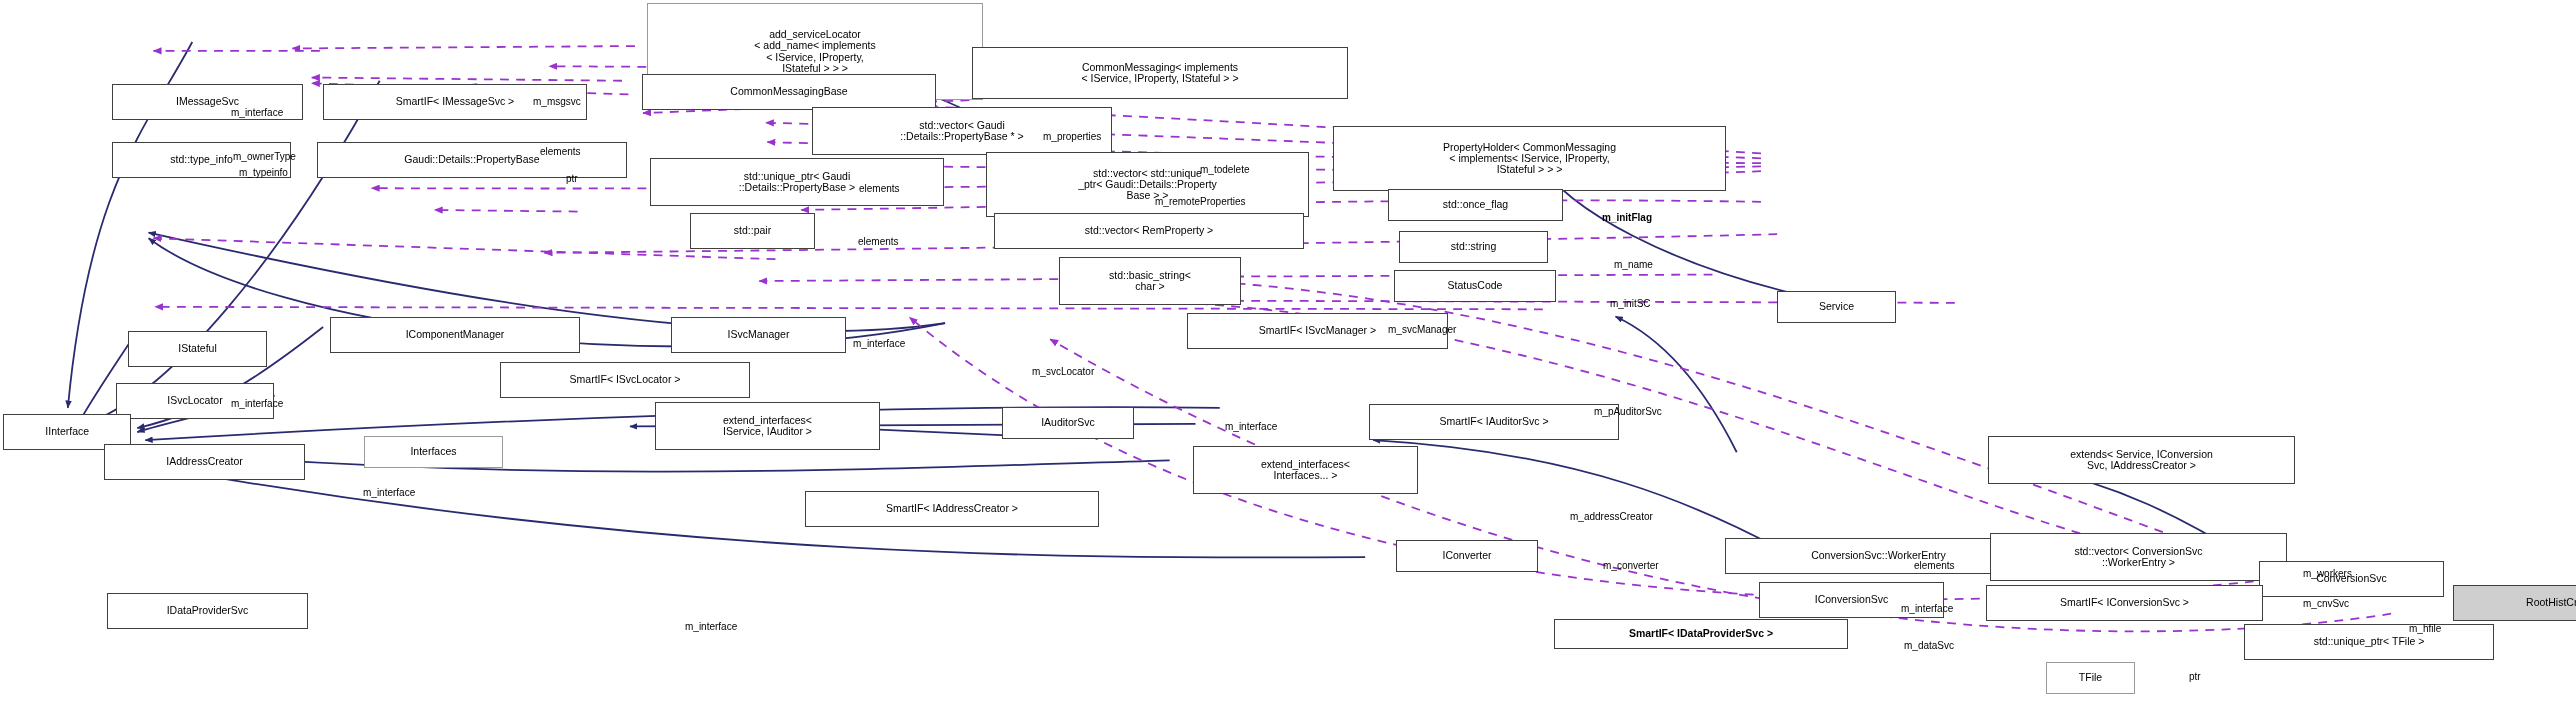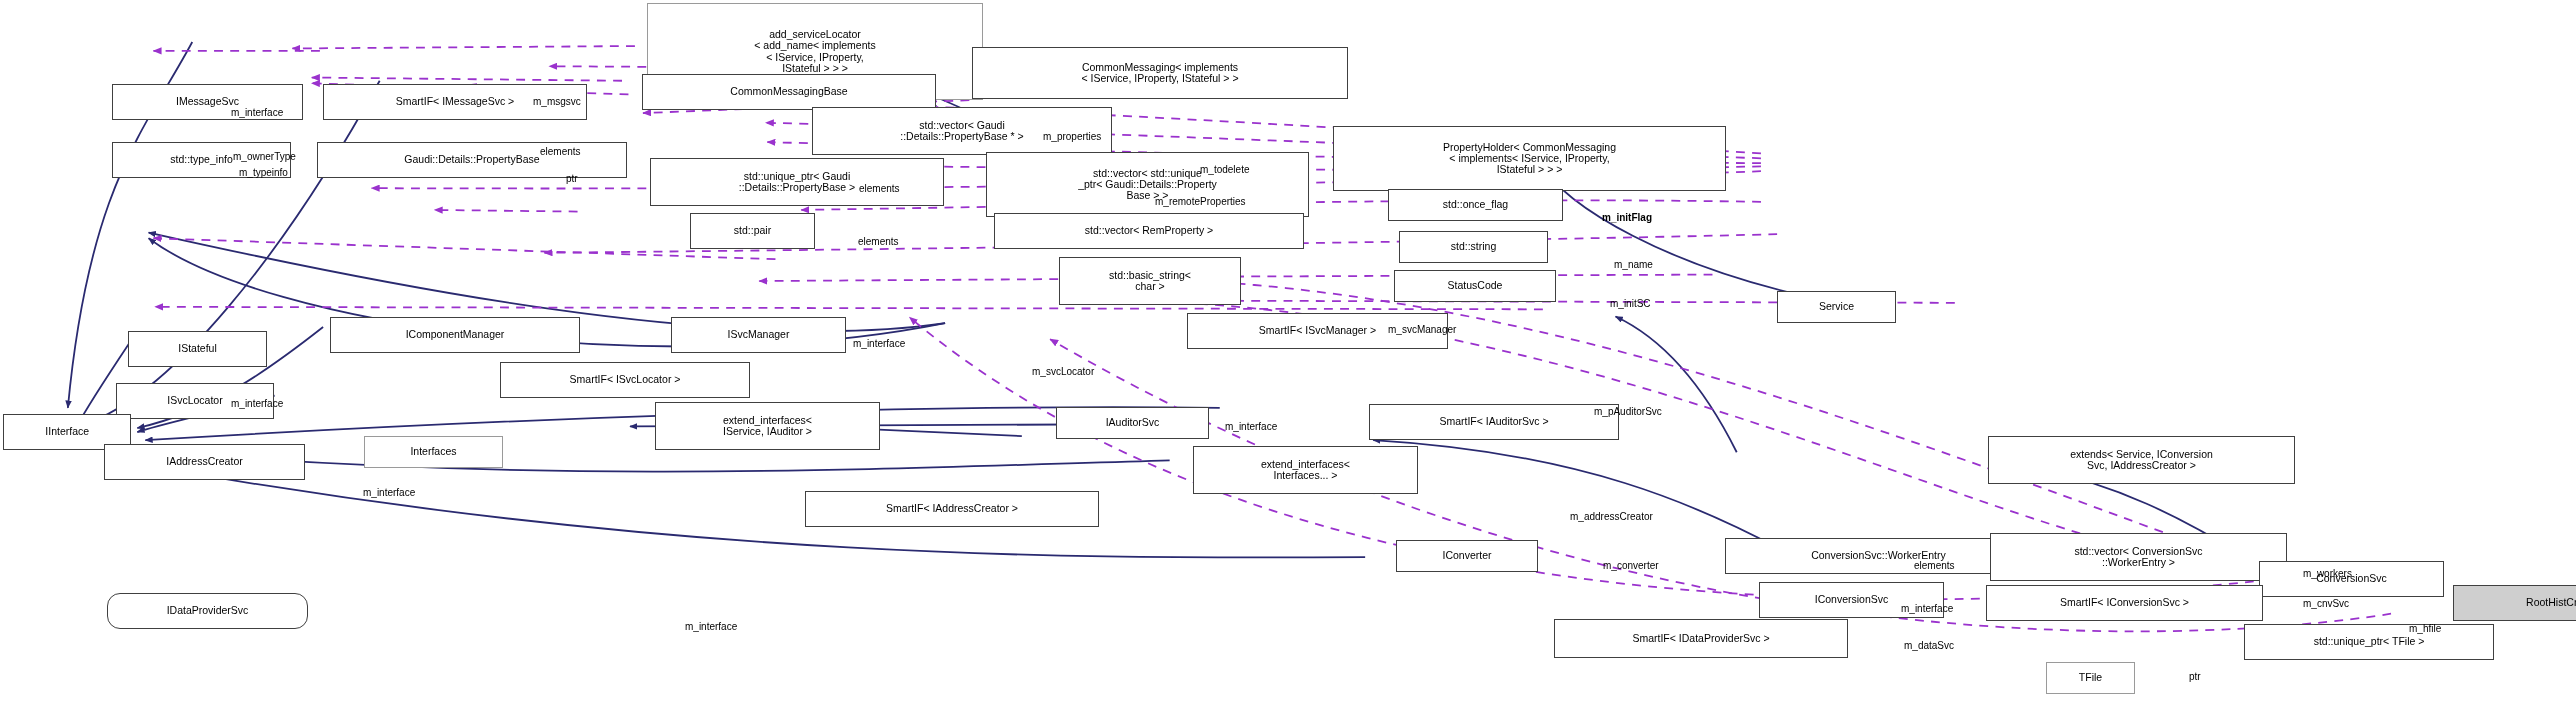--- a/index.html
+++ b/index.html
@@ -147,37 +147,37 @@
       <div class="node" style="left: 330px; top: 317px; width: 250px; height: 36px;">IComponentManager</div>
       <div class="node" style="left: 671px; top: 317px; width: 175px; height: 36px;">ISvcManager</div>
       <div class="node" style="left: 1187px; top: 313px; width: 261px; height: 36px;">SmartIF&lt; ISvcManager &gt;</div>
       <div class="node" style="left: 116px; top: 383px; width: 158px; height: 36px;">ISvcLocator</div>
       <div class="node" style="left: 500px; top: 362px; width: 250px; height: 36px;">SmartIF&lt; ISvcLocator &gt;</div>
       <div class="node" style="left: 3.2px; top: 414px; width: 128px; height: 36px;">IInterface</div>
       <div class="node" style="left: 104px; top: 444px; width: 201px; height: 36px;">IAddressCreator</div>
       <div class="node thin" style="left: 364px; top: 436px; width: 139px; height: 32px;">Interfaces</div>
       <div class="node" style="left: 655px; top: 402px; width: 225px; height: 48px;">extend_interfaces&lt;
 IService, IAuditor &gt;</div>
-      <div class="node" style="left: 1056px; top: 407px; width: 153px; height: 32px;">IAuditorSvc</div>
+      <div class="node" style="left: 1002px; top: 407px; width: 132px; height: 32px;">IAuditorSvc</div>
       <div class="node" style="left: 1369px; top: 404px; width: 250px; height: 36px;">SmartIF&lt; IAuditorSvc &gt;</div>
       <div class="node" style="left: 1193px; top: 446px; width: 225px; height: 48px;">extend_interfaces&lt;
 Interfaces... &gt;</div>
       <div class="node" style="left: 1988px; top: 436px; width: 307px; height: 48px;">extends&lt; Service, IConversion
 Svc, IAddressCreator &gt;</div>
       <div class="node" style="left: 805px; top: 491px; width: 294px; height: 36px;">SmartIF&lt; IAddressCreator &gt;</div>
       <div class="node" style="left: 1396px; top: 540px; width: 142px; height: 32px;">IConverter</div>
       <div class="node" style="left: 1725px; top: 538px; width: 307px; height: 36px;">ConversionSvc::WorkerEntry</div>
       <div class="node" style="left: 1990px; top: 533px; width: 297px; height: 48px;">std::vector&lt; ConversionSvc
 ::WorkerEntry &gt;</div>
       <div class="node" style="left: 2259px; top: 561px; width: 185px; height: 36px;">ConversionSvc</div>
       <div class="node focus" style="left: 2453px; top: 585px; width: 250px; height: 36px;">RootHistCnv::PersSvc</div>
-      <div class="node" style="left: 107px; top: 593px; width: 201px; height: 36px; border-radius: 13px;">IDataProviderSvc</div>
+      <div class="node" style="left: 107px; top: 593px; width: 201px; height: 36px;">IDataProviderSvc</div>
       <div class="node" style="left: 1759px; top: 582px; width: 185px; height: 36px;">IConversionSvc</div>
       <div class="node" style="left: 1986px; top: 585px; width: 277px; height: 36px;">SmartIF&lt; IConversionSvc &gt;</div>
-      <div class="node" style="left: 1554px; top: 619px; width: 294px; height: 39px;">SmartIF&lt; IDataProviderSvc &gt;</div>
+      <div class="node" style="left: 1554px; top: 619px; width: 294px; height: 30px; font-weight: bold;">SmartIF&lt; IDataProviderSvc &gt;</div>
       <div class="node" style="left: 2244px; top: 624px; width: 250px; height: 36px;">std::unique_ptr&lt; TFile &gt;</div>
       <div class="node thin" style="left: 2046px; top: 662px; width: 89px; height: 32px;">TFile</div>
     </div>
   <div id="labels">
       <div class="elabel" style="left: 231px; top: 87px;">m_interface</div>
       <div class="elabel" style="left: 533px; top: 76px;">m_msgsvc</div>
       <div class="elabel" style="left: 233px; top: 131px;">m_ownerType</div>
       <div class="elabel" style="left: 239px; top: 147px;">m_typeinfo</div>
       <div class="elabel" style="left: 540px; top: 126px;">elements</div>
       <div class="elabel" style="left: 566px; top: 153px;">ptr</div>

